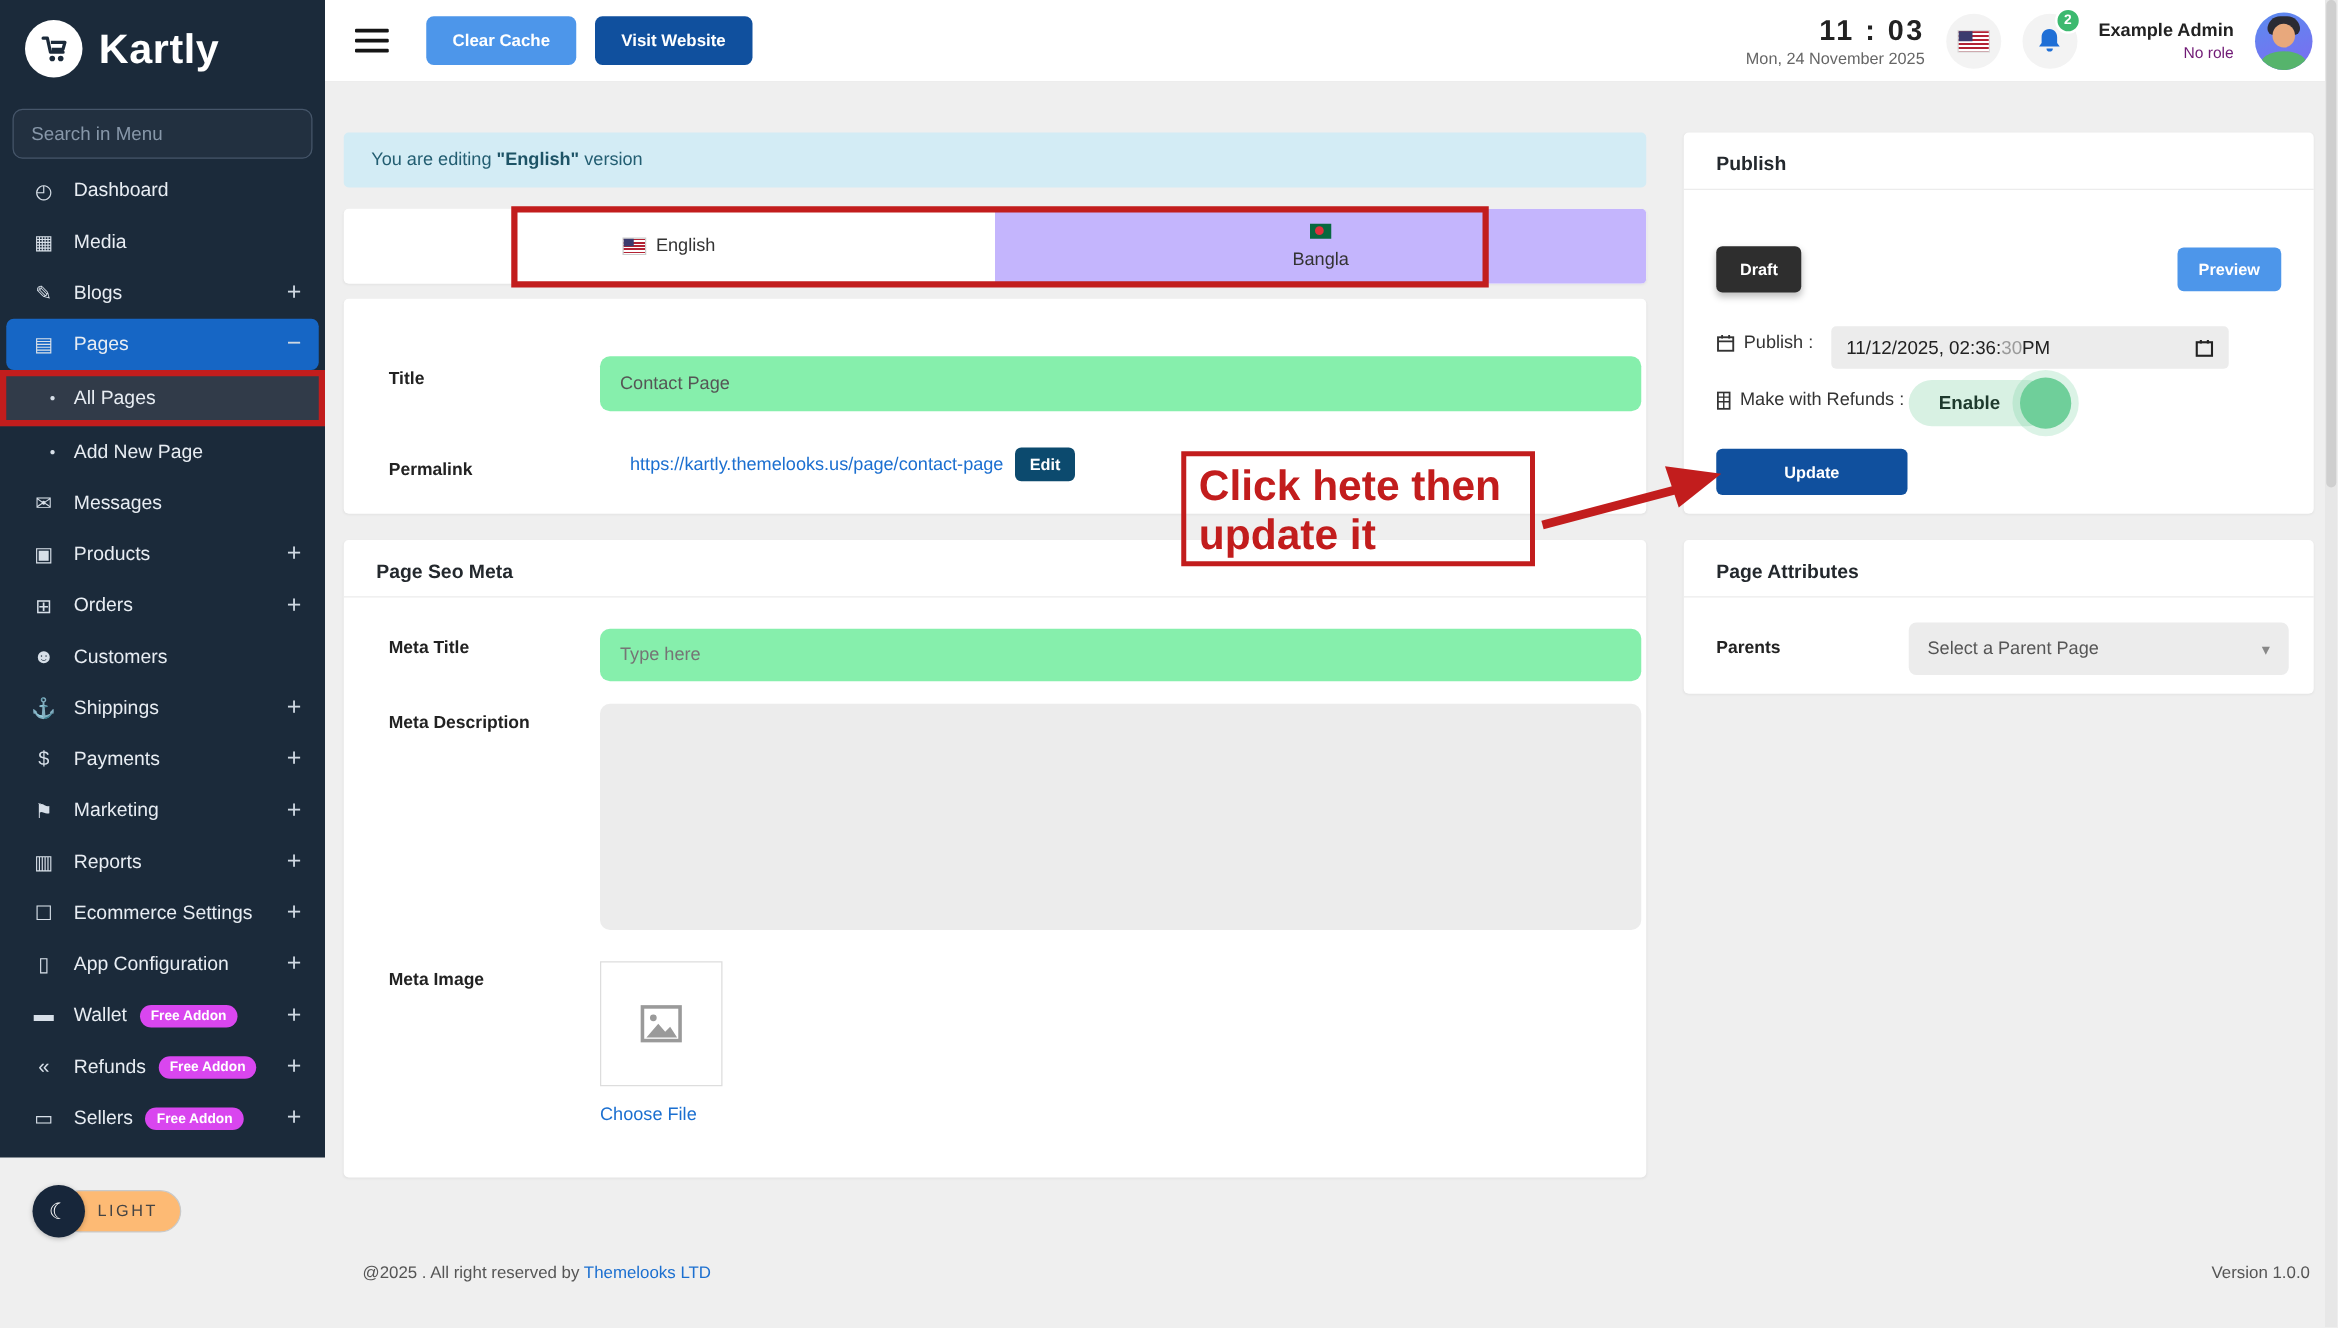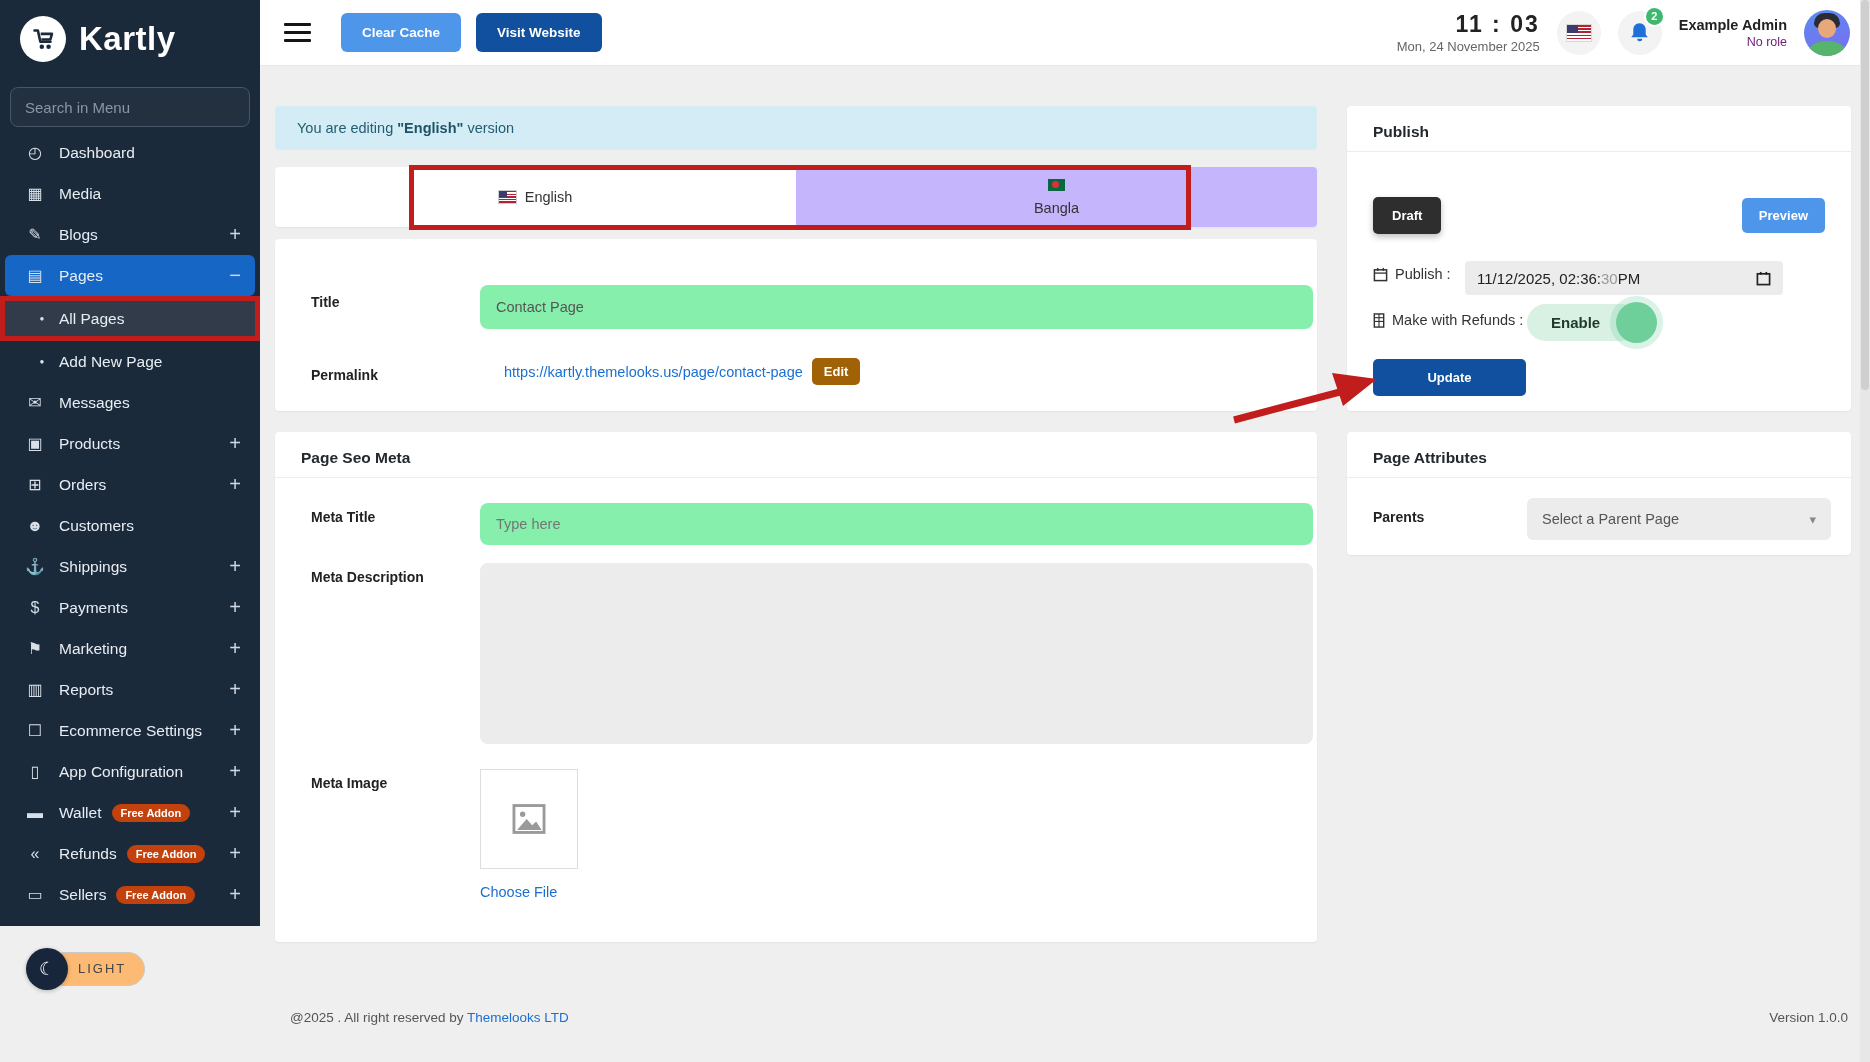--- a/index.html
+++ b/index.html
@@ -19,21 +19,21 @@
   .nav { margin-top:5px; }
   .item { height:41px; display:flex; align-items:center; padding:0 14px 0 17px; margin:0 5px; border-radius:6px;
           cursor:pointer; font-size:15.5px; color:#e8edf3; }
   .item .ico { width:26px; margin-right:11px; text-align:center; font-size:16px; color:#d7dfe8; flex:0 0 auto; }
   .item .ico.bullet { font-size:8px; width:14px; margin-right:10px; }
   .item .lbl { white-space:nowrap; }
   .item .exp { margin-left:auto; font-size:20px; color:#cfd8e2; font-weight:normal; }
   .item.active { background:#1666c5; }
   .item.sub { padding-left:30px; }
   .item.annotated { margin:0; border:5px solid #c21d1d; border-radius:0; background:#313b49; height:45px; padding-left:30px; }
-  .free-badge { background:#c2410c; color:#fff; font-size:11px; font-weight:bold; border-radius:10px;
+  .free-badge { background:#d946ef; color:#fff; font-size:11px; font-weight:bold; border-radius:10px;
                 padding:3px 9px; margin-left:10px; white-space:nowrap; }
 
   
   .theme-toggle { position:absolute; left:26px; top:948px; display:flex; align-items:center; z-index:4; }
   .tt-knob { width:42px; height:42px; background:#17263a; border-radius:50%; color:#fff; display:flex;
              align-items:center; justify-content:center; font-size:18px; z-index:2; box-shadow:0 1px 4px rgba(0,0,0,.25); }
   .tt-pill { background:#fdba74; border:1px solid #c9c9c9; border-radius:17px; height:34px; line-height:32px;
              margin-left:-21px; padding:0 18px 0 30px; font-size:13px; letter-spacing:2px; color:#444; }
 
   
@@ -82,21 +82,21 @@
   .tab { width:50%; display:flex; align-items:center; justify-content:center; gap:9px; font-size:14.5px; color:#333; cursor:pointer; }
   .tab.inactive { background:#c4b5fd;flex-direction:column; }
   .red-frame-tabs { position:absolute; left:149px; top:99px; width:782px; height:65px; border:5px solid #c21d1d; z-index:6; pointer-events:none; }
 
   .form-card { left:15px; top:173px; width:1042px; height:172px; }
   .f-label { position:absolute; font-size:14px; font-weight:bold; color:#222; }
   .text-input { position:absolute; background:#86efac; border:none; border-radius:8px; padding:0 16px; font-size:14.5px;
                 color:#555; outline:none; font-family:"Liberation Sans", sans-serif; }
   .perma-row { position:absolute; left:205px; top:264px; display:flex; align-items:center; gap:9px;margin-left:24px; }
   .perma-link { color:#1b6fd0; font-size:14.5px; text-decoration:none; cursor:pointer; }
-  .mini-btn { background:#a16207; color:#fff; font-size:13px; font-weight:bold; border:none; border-radius:5px;
+  .mini-btn { background:#0c4a6e; color:#fff; font-size:13px; font-weight:bold; border:none; border-radius:5px;
               padding:6px 12px; cursor:pointer; font-family:"Liberation Sans", sans-serif; }
 
   .seo-card { left:15px; top:366px; width:1042px; height:510px; }
   .card-title { position:absolute; left:26px; top:17px; font-size:15.5px; font-weight:bold; color:#23282d; }
   .card-divider { position:absolute; left:0; right:0; top:45px; border-top:1px solid #ececec; }
   .meta-desc { position:absolute; left:205px; top:131px; width:833px; height:181px; background:#ececec; border:none;
                border-radius:8px; resize:none; outline:none; padding:12px 16px; font-family:"Liberation Sans", sans-serif; font-size:14.5px; }
   .img-box { position:absolute; left:205px; top:337px; width:98px; height:100px; background:#fff; border:1px solid #ddd;
              display:flex; align-items:center; justify-content:center; }
   .choose-file { position:absolute; left:205px; top:452px; color:#1b6fd0; font-size:14.5px; cursor:pointer; text-decoration:none; }
@@ -400,20 +400,24 @@
     <div class="card attributes-card">
       <div class="card-title">Page Attributes</div>
       <div class="card-divider"></div>
       <div class="f-label" style="left:26px; top:77px;">Parents</div>
       <div class="select-box">
         <span>Select a Parent Page</span>
         <span class="select-caret">▾</span>
       </div>
     </div>
 
+    <div class="annot-box">
+      <div>Click hete then</div>
+      <div>update it</div>
+    </div>
     <svg class="annot-arrow" width="152" height="60" viewBox="0 0 152 60">
       <line x1="6" y1="52" x2="112" y2="24" stroke="#c21d1d" stroke-width="7"></line>
       <polygon points="149,11 104,5 115,38" fill="#c21d1d"></polygon>
     </svg>
 
     <div class="footer-left">
       <span>@2025 . All right reserved by </span><a class="footer-link">Themelooks LTD</a>
     </div>
     <div class="footer-right">Version 1.0.0</div>
   </main>

